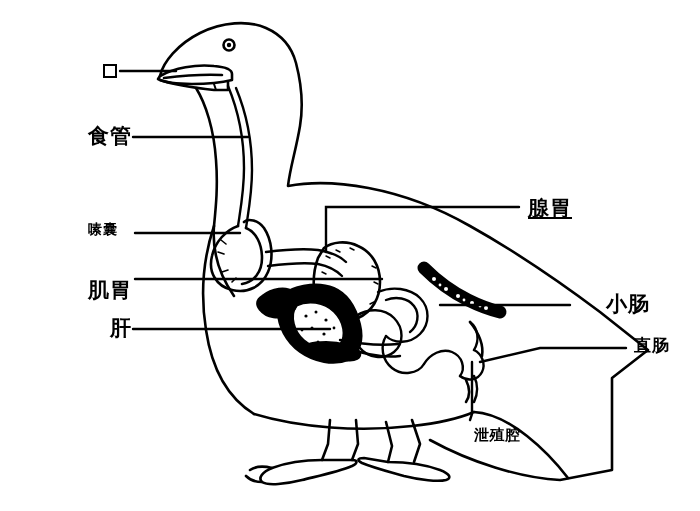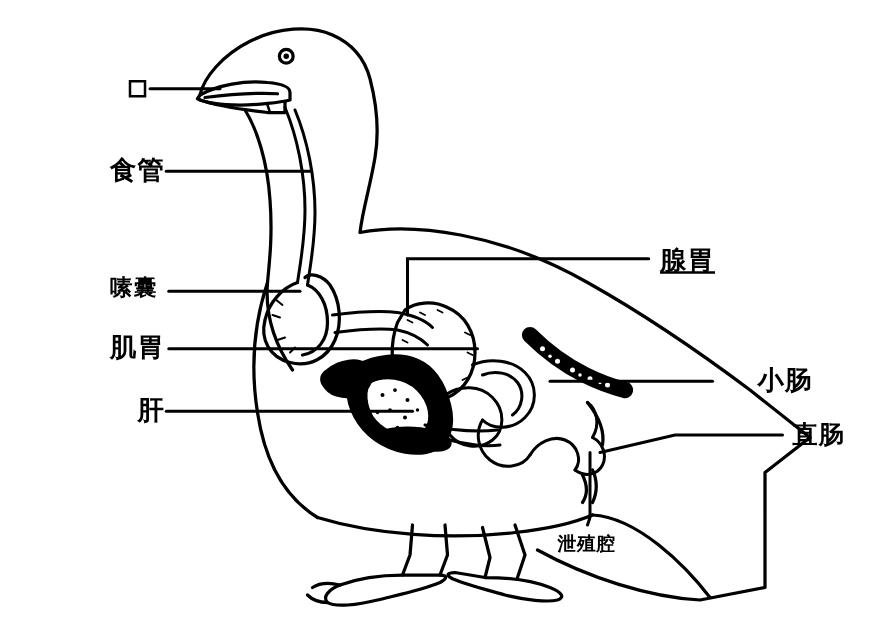--- a/index.html
+++ b/index.html
@@ -26,21 +26,21 @@
   }
   .lbl {
     position: absolute;
     font-family: "DejaVu Sans", sans-serif;
     font-weight: 700;
     color: #000000;
     white-space: nowrap;
     line-height: 1;
     letter-spacing: 1px;
   }
-  .lbl-sm { font-size: 15px; letter-spacing: 0.5px; }
+  .lbl-sm { font-size: 15px; letter-spacing: 0.5px; margin-left: 28px; }
   .blank-box {
     position: absolute;
     width: 14px;
     height: 14px;
     border: 2px solid #000000;
     background: #ffffff;
     box-sizing: border-box;
   }
 </style>
 </head>
@@ -282,27 +282,27 @@
 
       <polyline points="472,362 472,414 470,420"></polyline>
     </g>
 
   </svg>
 
   <div class="blank-box" style="left:103px; top:64px;"></div>
 
   <div class="lbl" style="left:88px;  top:126px; font-size:21px;">食管</div>
 
-  <div class="lbl" style="left:88px;  top:222px; font-size:18px;">嗉囊</div>
-
-  <div class="lbl" style="left:88px;  top:268px; font-size:21px;">肌胃</div>
+  <div class="lbl" style="left:88px;  top:222px; font-size:14px;">嗉囊</div>
+
+  <div class="lbl" style="left:88px;  top:280px; font-size:21px;">肌胃</div>
 
   <div class="lbl" style="left:110px; top:318px; font-size:21px;">肝</div>
 
   <div class="lbl" style="left:528px; top:198px; font-size:21px;text-decoration:underline;">腺胃</div>
 
   <div class="lbl" style="left:606px; top:294px; font-size:21px;">小肠</div>
 
-  <div class="lbl" style="left:634px; top:337px; font-size:20px;">直肠</div>
+  <div class="lbl" style="left:634px; top:337px; font-size:17px;">直肠</div>
 
   <div class="lbl lbl-sm" style="left:446px; top:428px;">泄殖腔</div>
 
 </div>
 
 </body></html>

